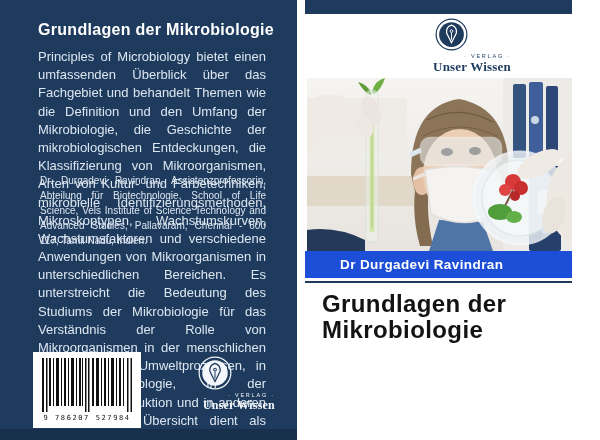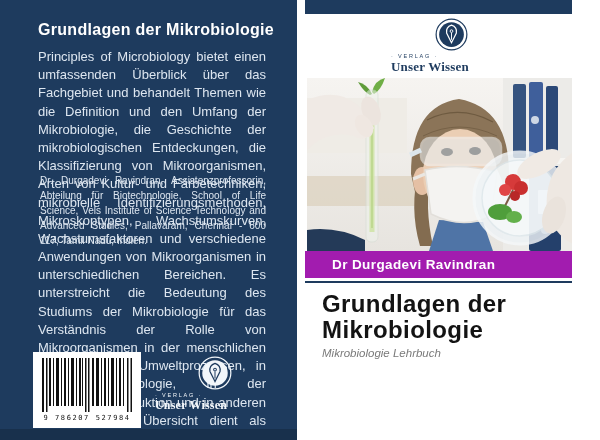--- a/index.html
+++ b/index.html
@@ -16,35 +16,35 @@
   .back-bio{position:absolute;left:40px;top:173px;width:226px;color:#dde6f0;
             font-size:10px;line-height:1.5;text-align:justify;}
 
   
   .barcode-box{position:absolute;left:33px;top:352px;width:108px;height:76px;background:#ffffff;}
   .barcode-bars{position:absolute;left:8px;top:6px;width:92px;height:56px;}
   .barcode-digits{position:absolute;left:0;top:62px;width:108px;text-align:center;color:#111;
                   font-family:"DejaVu Sans Mono",monospace;font-size:7px;letter-spacing:1.6px;white-space:nowrap;}
 
   
-  .logo{position:absolute;text-align:left;}
+  .logo{position:absolute;text-align:right;}
   .logo svg.badge{display:block;margin:0 auto;}
   .logo .verlag{display:block;font-size:5.5px;letter-spacing:1.8px;margin-top:2px;}
   .logo .pubname{display:block;font-family:"Liberation Serif",serif;font-weight:bold;
                  font-size:13px;letter-spacing:.2px;margin-top:0px;}
   .logo.white-variant{left:155px;top:356px;width:120px;color:#f2f6fa;--nib:#1e3b5e;--disc:#f2f6fa;}
   .logo.white-variant .pubname{font-size:12px;}
   .logo.navy-variant{left:391px;top:18px;width:120px;color:#1e3b5e;--nib:#ffffff;--disc:#1e3b5e;}
 
   
   .front-top-bar{position:absolute;left:305px;top:0;width:292px;height:14px;background:#1e3b5e;}
   .cover-photo{position:absolute;left:307px;top:78px;width:290px;height:173px;}
-  .author-band{position:absolute;left:305px;top:251px;width:292px;height:27px;background:#a21caf;
+  .author-band{position:absolute;left:305px;top:251px;width:292px;height:27px;background:#1d4ed8;
                color:#ffffff;font-weight:bold;font-size:13.5px;letter-spacing:.4px;
-               line-height:27px;padding-left:27px;box-sizing:border-box;}
+               line-height:27px;padding-left:35px;box-sizing:border-box;}
   .cover-divider{position:absolute;left:305px;top:281px;width:292px;height:2px;background:#1e3b5e;}
   .cover-title{position:absolute;left:322px;top:291px;width:235px;color:#131313;
                font-size:24px;font-weight:bold;line-height:1.08;letter-spacing:.4px;}
   .cover-subtitle{position:absolute;left:322px;top:347px;width:240px;color:#7a7a7a;
                   font-size:11.5px;font-style:italic;}
 </style>
 </head>
 <body>
 
 <div class="screen">
@@ -181,15 +181,14 @@
     <g>
       <path d="M290 62 Q259 73 246 96 Q238 112 240 132 Q246 156 266 166 L290 173 Z" fill="#eee8e2"></path>
       <ellipse cx="232" cy="86" rx="24" ry="11" fill="#f0eae4" transform="rotate(-28 232 86)"></ellipse>
       <ellipse cx="247" cy="137" rx="11" ry="19" fill="#eae3dc" transform="rotate(18 247 137)"></ellipse>
     </g>
   </svg>
 
   <div class="author-band">Dr Durgadevi Ravindran</div>
   <div class="cover-divider"></div>
   <div class="cover-title">Grundlagen der Mikrobiologie</div>
-  <div class="cover-subtitle">Mikrobiologie Lehrbuch</div>
 
 </div>
 
 </body></html>

